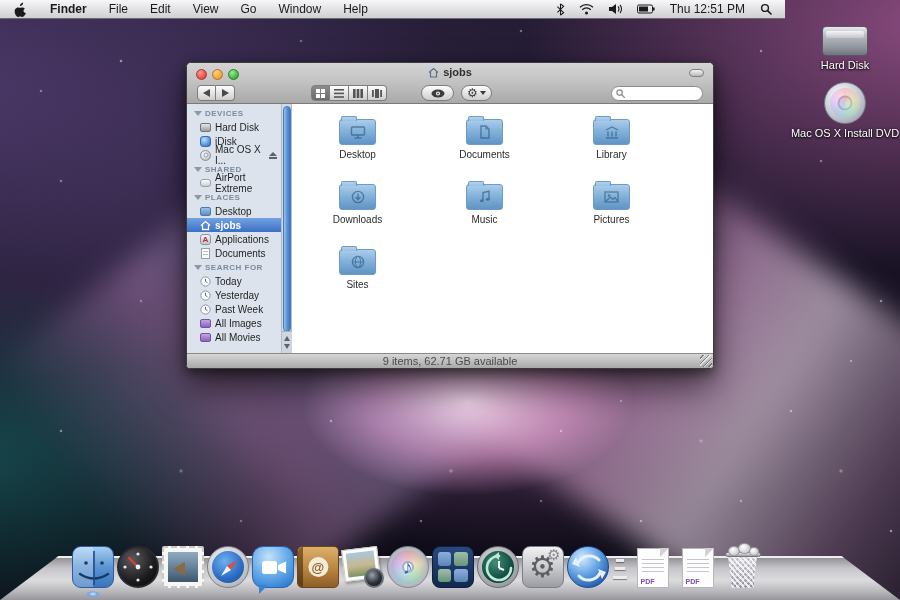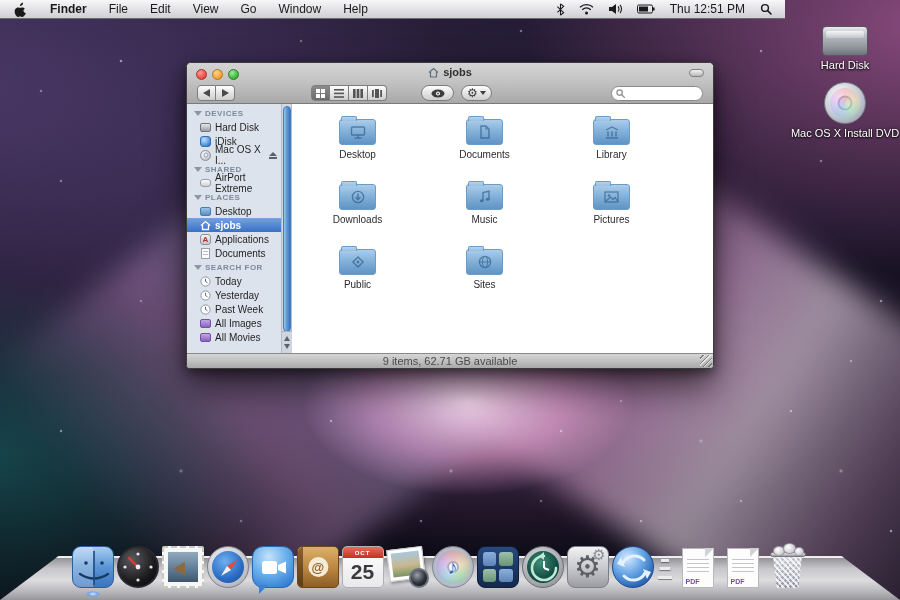--- a/index.html
+++ b/index.html
@@ -590,31 +590,20 @@
                     <path d="M2 10 L6.5 6 L9 8.5 L11 6.5 L13.5 10" fill="none" stroke="#1c4a78" stroke-width="1.2"></path>
                   </svg>
             </span>
               </div>
             <div class="folder-label">Pictures</div>
           </div>
           <div class="folder-cell">
             <div class="folder">
                 <span class="emblem">
               <svg width="14" height="14" viewBox="0 0 14 14">
-                    <rect x="3.4" y="3.4" width="7.2" height="7.2" fill="none" stroke="#1c4a78" stroke-width="1.4" transform="rotate(45 7 7)"></rect>
-                    <circle cx="7" cy="7" r="1.4" fill="#1c4a78"></circle>
-                  </svg>
-            </span>
-              </div>
-            <div class="folder-label">Public</div>
-          </div>
-          <div class="folder-cell">
-            <div class="folder">
-                <span class="emblem">
-              <svg width="14" height="14" viewBox="0 0 14 14">
                     <circle cx="7" cy="7" r="5.6" fill="none" stroke="#1c4a78" stroke-width="1.3"></circle>
                     <ellipse cx="7" cy="7" rx="2.6" ry="5.6" fill="none" stroke="#1c4a78" stroke-width="1"></ellipse>
                     <line x1="1.4" y1="7" x2="12.6" y2="7" stroke="#1c4a78" stroke-width="1"></line>
                   </svg>
             </span>
               </div>
             <div class="folder-label">Sites</div>
           </div>
         </div>
       </div>
@@ -675,26 +664,20 @@
             <polygon points="25,18 33,14.5 33,26.5 25,23" fill="#fff"></polygon>
           </svg>
         </div>
       </div>
       <div class="dock-slot">
         <div class="dk dk-addressbook">
             <div class="at">@</div>
           </div>
       </div>
       <div class="dock-slot">
-        <div class="dk dk-ical">
-          <div class="strip">OCT</div>
-          <div class="day">25</div>
-        </div>
-      </div>
-      <div class="dock-slot">
         <div class="dk dk-iphoto">
           <div class="photo">
               <div class="img"></div>
             </div>
           <div class="lens"></div>
         </div>
       </div>
       <div class="dock-slot">
         <div class="dk dk-itunes">
             <span class="note">♪</span>

